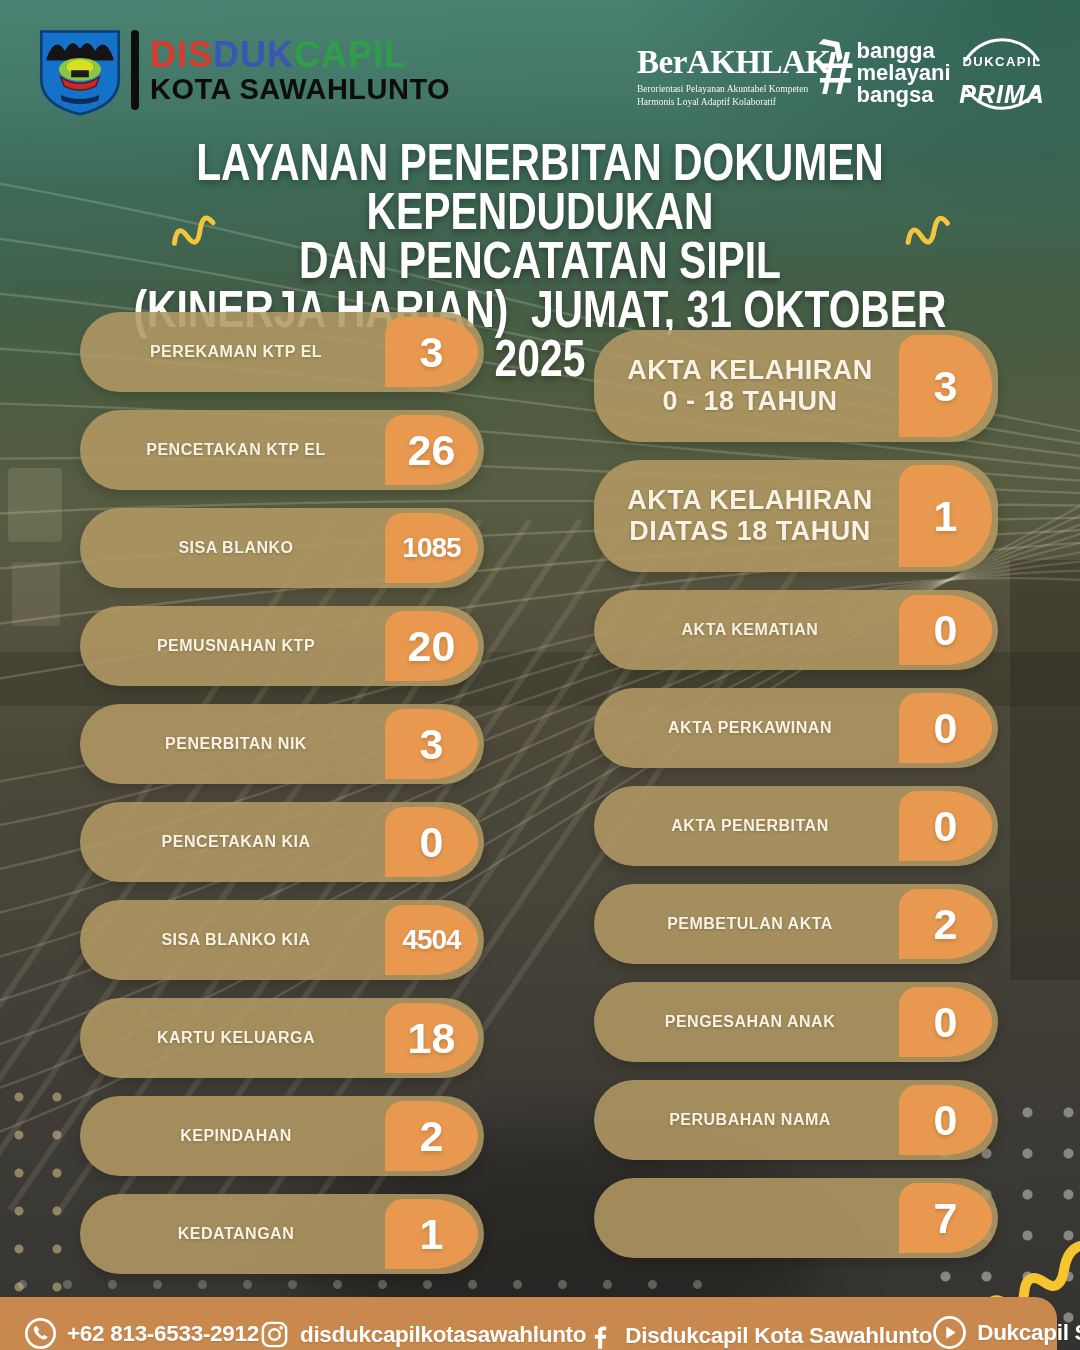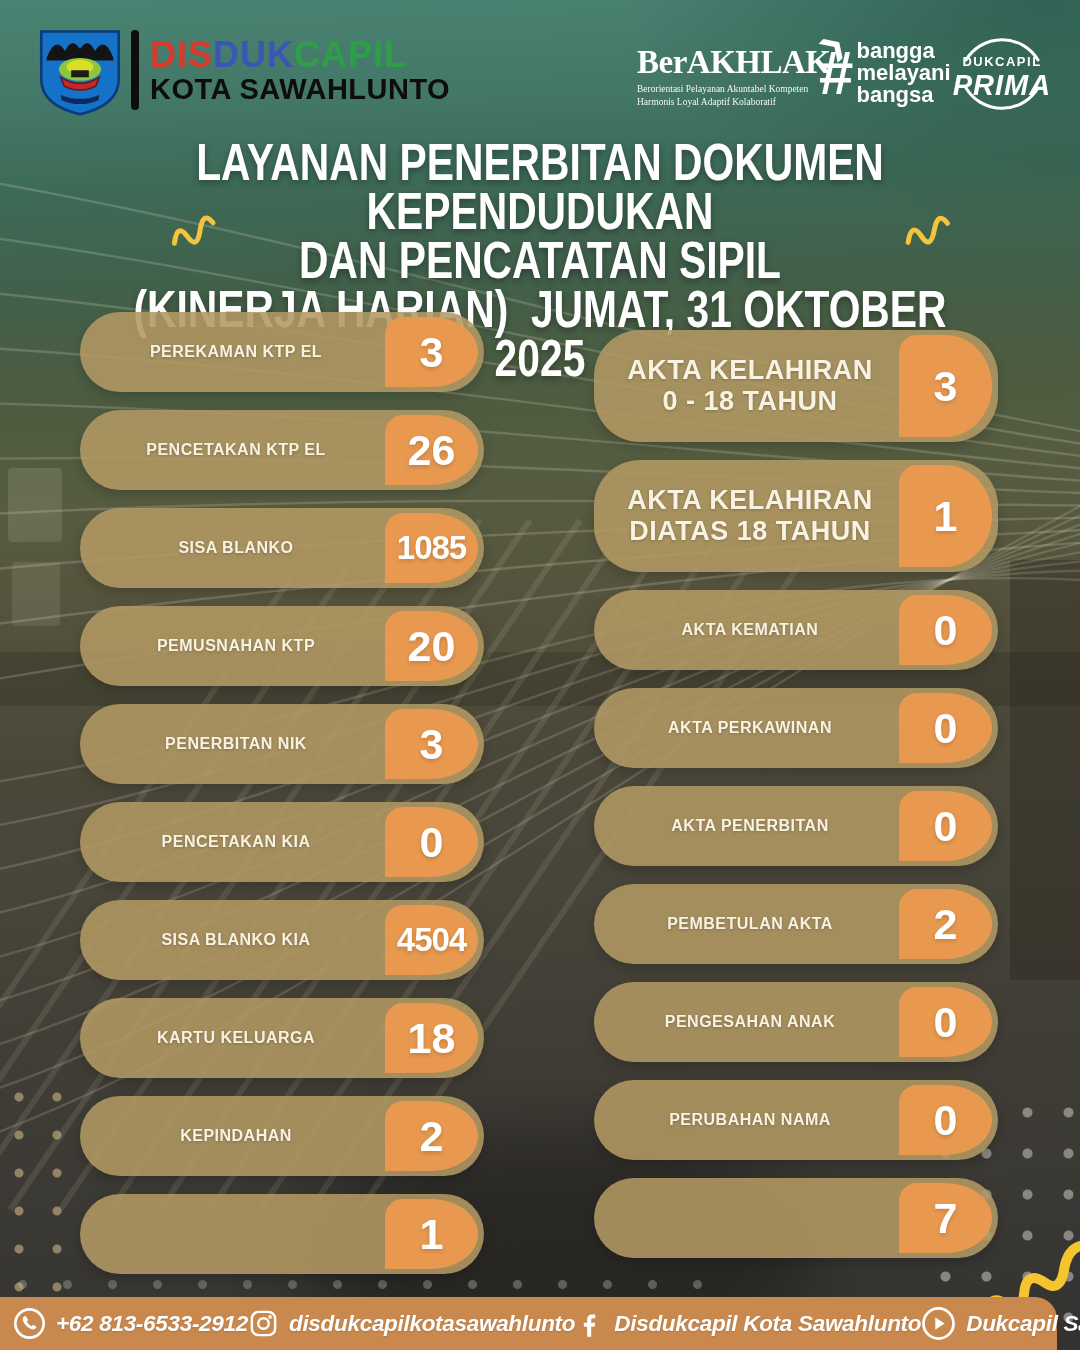--- a/index.html
+++ b/index.html
@@ -50,21 +50,21 @@
   #berakhlak-arrow { position:absolute; left:185px; top:-12px; font-size:26px; font-weight:bold; transform:rotate(-45deg); }
   #berakhlak-sub { font-size:9.5px; line-height:1.35; margin-top:4px; opacity:.95; }
 
   #hashtag-logo { position:absolute; left:818px; top:40px; color:#fff; display:flex; align-items:center; }
   #hashtag-symbol { font-size:62px; font-weight:bold; font-style:italic; line-height:.9; margin-right:4px; }
   #hashtag-words { font-size:22px; font-weight:bold; line-height:1.0; }
 
   #prima-logo { position:absolute; left:952px; top:24px; width:100px; height:100px; color:#fff; }
   #prima-logo .prima-text { position:absolute; left:0; top:30px; width:100%; text-align:center; }
   #prima-line1 { font-size:13px; font-weight:bold; letter-spacing:1.5px; }
-  #prima-line2 { font-size:29px; font-weight:bold; font-style:italic; letter-spacing:1px; margin-top:0; }
+  #prima-line2 { font-size:25px; font-weight:bold; font-style:italic; letter-spacing:1px; margin-top:11px; }
 
   
   #title-block { position:absolute; left:0; top:138px; width:1080px; text-align:center;
     color:#fff; font-weight:bold; transform:scaleX(.80); transform-origin:50% 0;
     text-shadow:0 3px 8px rgba(0,0,0,.35); }
   .title-line { font-size:51px; line-height:49px; letter-spacing:0; white-space:pre-wrap; }
 
   
   .stat-col { position:absolute; width:404px; display:flex; flex-direction:column; gap:18px; }
   #col-left { left:80px; top:312px; }
@@ -75,26 +75,26 @@
   .pill.tall { height:112px; }
   .pill-label { position:absolute; left:12px; right:104px; top:0; bottom:0;
     display:flex; align-items:center; justify-content:center; text-align:center;
     color:#f8f2e2; font-weight:bold; font-size:16px; line-height:1.15;
     letter-spacing:.5px; white-space:pre-line; text-shadow:0 1px 3px rgba(0,0,0,.22); }
   .pill.tall .pill-label { font-size:27px; }
   .pill-badge { position:absolute; right:6px; top:5px; bottom:5px; width:93px;
     background:#e9994f; border-radius:18px 50% 50% 0;
     display:flex; align-items:center; justify-content:center; }
   .pill-value { color:#fff; font-weight:bold; font-size:43px; text-shadow:0 2px 4px rgba(0,0,0,.18); }
-  .pill-value.long { font-size:33px; letter-spacing:-1px; }
+  .pill-value.long { font-size:28px; letter-spacing:-1px; }
 
   
   #footer-bar { position:absolute; left:0; top:1297px; width:1057px; height:53px;
     background:#c9894e; border-radius:0 22px 0 0;
-    display:flex; align-items:center; justify-content:space-between; padding:0 24px 0 13px;font-style:italic; }
+    display:flex; align-items:flex-end; justify-content:space-between; padding:0 24px 0 24px; }
   .footer-item { display:flex; align-items:center; gap:10px; color:#fff; }
   .footer-label { font-weight:bold; font-size:22.5px; letter-spacing:-.3px; white-space:nowrap;
     text-shadow:0 1px 2px rgba(0,0,0,.15); }
   .footer-icon { display:flex; align-items:center; }
 
   .squiggle { position:absolute; pointer-events:none; }
 </style>
 </head>
 <body>
 
@@ -266,20 +266,21 @@
     </div>
 
     <div class="pill">
       <div class="pill-label">KEPINDAHAN</div>
       <div class="pill-badge">
         <span class="pill-value">2</span>
       </div>
     </div>
 
     <div class="pill">
+      <div class="pill-label">KEDATANGAN</div>
       <div class="pill-badge">
         <span class="pill-value">1</span>
       </div>
     </div>
   </div>
   <div class="stat-col" id="col-right">
     <div class="pill tall">
       <div class="pill-label">AKTA KELAHIRAN
 0 - 18 TAHUN</div>
       <div class="pill-badge">

